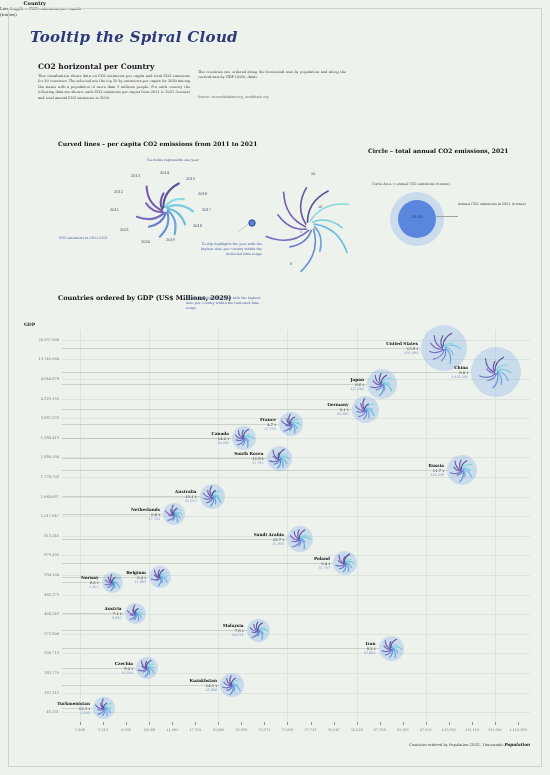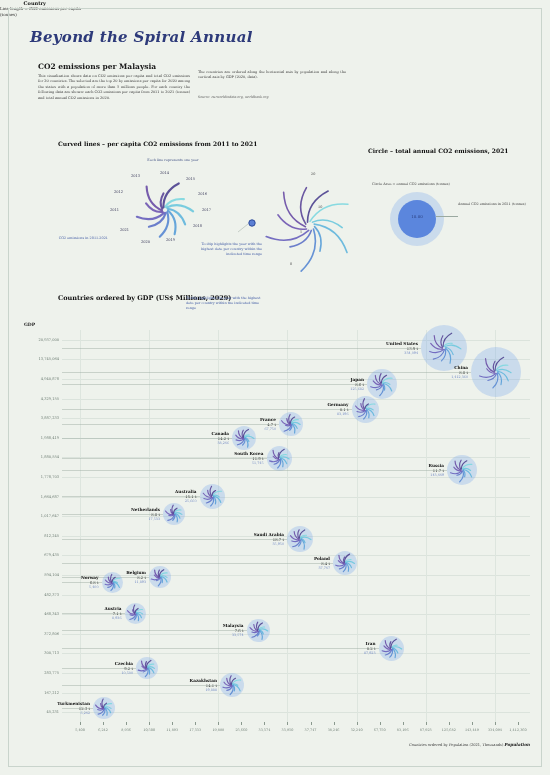--- a/index.html
+++ b/index.html
@@ -140,22 +140,22 @@
   .leaderline{position:absolute;height:0;border-top:1px solid #9aa9a0;}
   .halo{position:absolute;border-radius:50%;background:rgba(120,165,235,.30);}
   .spiralsvg{position:absolute;overflow:visible;}
 </style>
 </head>
 <body>
 
 <div id="page">
   <div class="frame"></div>
 
-  <div id="main-title">Beyond the Spiral Annual</div>
-  <div id="section-title">CO2 emissions per Malaysia</div>
+  <div id="main-title">Tooltip the Spiral Cloud</div>
+  <div id="section-title">CO2 horizontal per Country</div>
   <div class="para" id="para-left">This visualization shows data on CO2 emissions per capita and total CO2 emissions for 20 countries. The selected are the top 20 by emissions per capita for 2020 among the states with a population of more than 5 millions people. For each country the following data are shown: each CO2 emissions per capita from 2011 to 2021 (tonnes) and total annual CO2 emissions in 2020.</div>
   <div class="para" id="para-right">The countries are ordered along the horizontal axis by population and along the vertical axis by GDP (2020, data).</div>
   <div id="source-line">Source: ourworldindata.org, worldbank.org</div>
 
   <div class="legend-head" id="leg1-head">Curved lines – per capita CO2 emissions from 2011 to 2021</div>
   <div class="tiny" id="leg1-sub">Each line represents one year</div>
   <div id="leg1-country">Country</div>
   <div class="tinyblue" id="leg1-country-sub">CO2 emissions in 2011-2021</div>
 
   <div class="yearlab" style="left:160px;top:171px;">2014</div>

